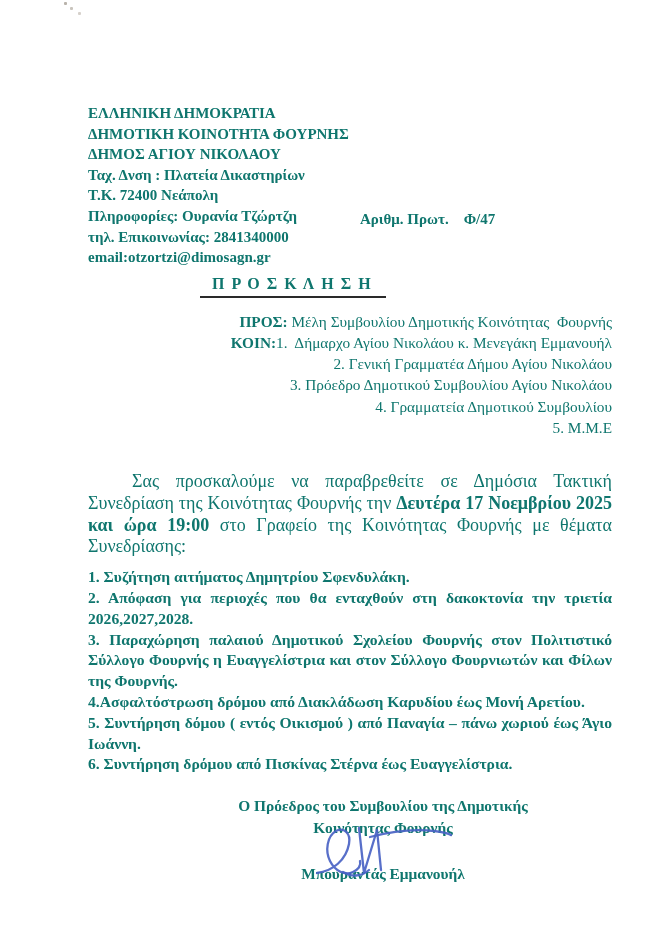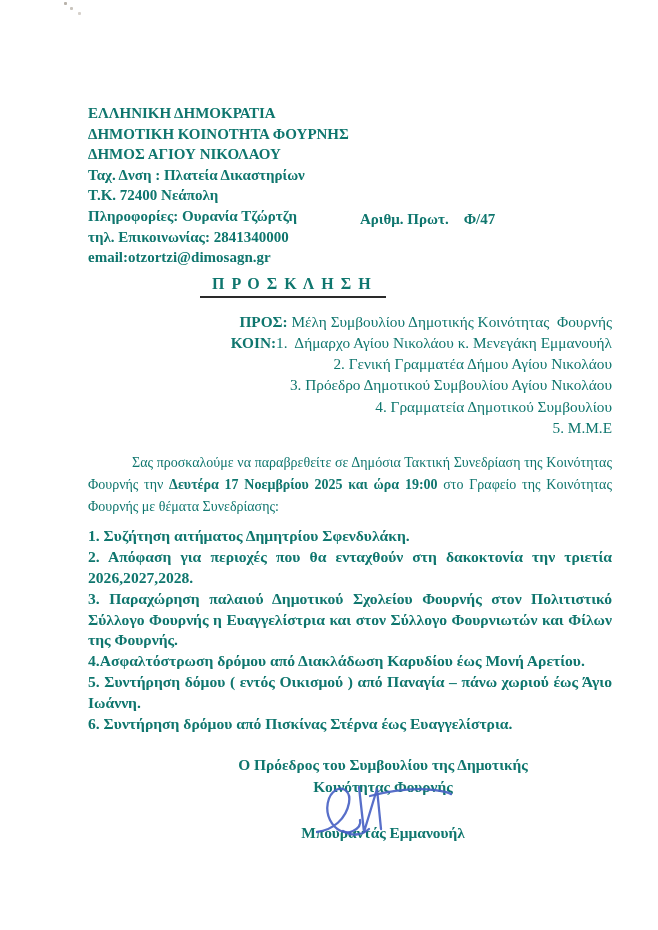--- a/index.html
+++ b/index.html
@@ -36,22 +36,22 @@
   }
 
   
   .recipients { margin-top:13px; font-size:15.3px; line-height:21.2px;text-align:right; }
   .pros-line, .koin-line { margin-left:108px; white-space:pre-wrap; }
   .rec-label { font-weight:bold; }
   .koin-item { margin-left:82px; white-space:pre-wrap; }
 
   
   .intro {
-    margin:14px 0 0 0; width:524px;
-    font-size:14px; line-height:21.8px;
+    margin:33px 0 0 0; width:524px;
+    font-size:18px; line-height:21.8px;
     text-align:justify; text-indent:44px;
   }
 
   
   .agenda { margin-top:9px; font-weight:bold; font-size:15.6px; line-height:20.8px; }
   .agenda-item { text-align:justify;font-family:Liberation Serif, serif; }
 
   
   .signature {
     position:relative;

